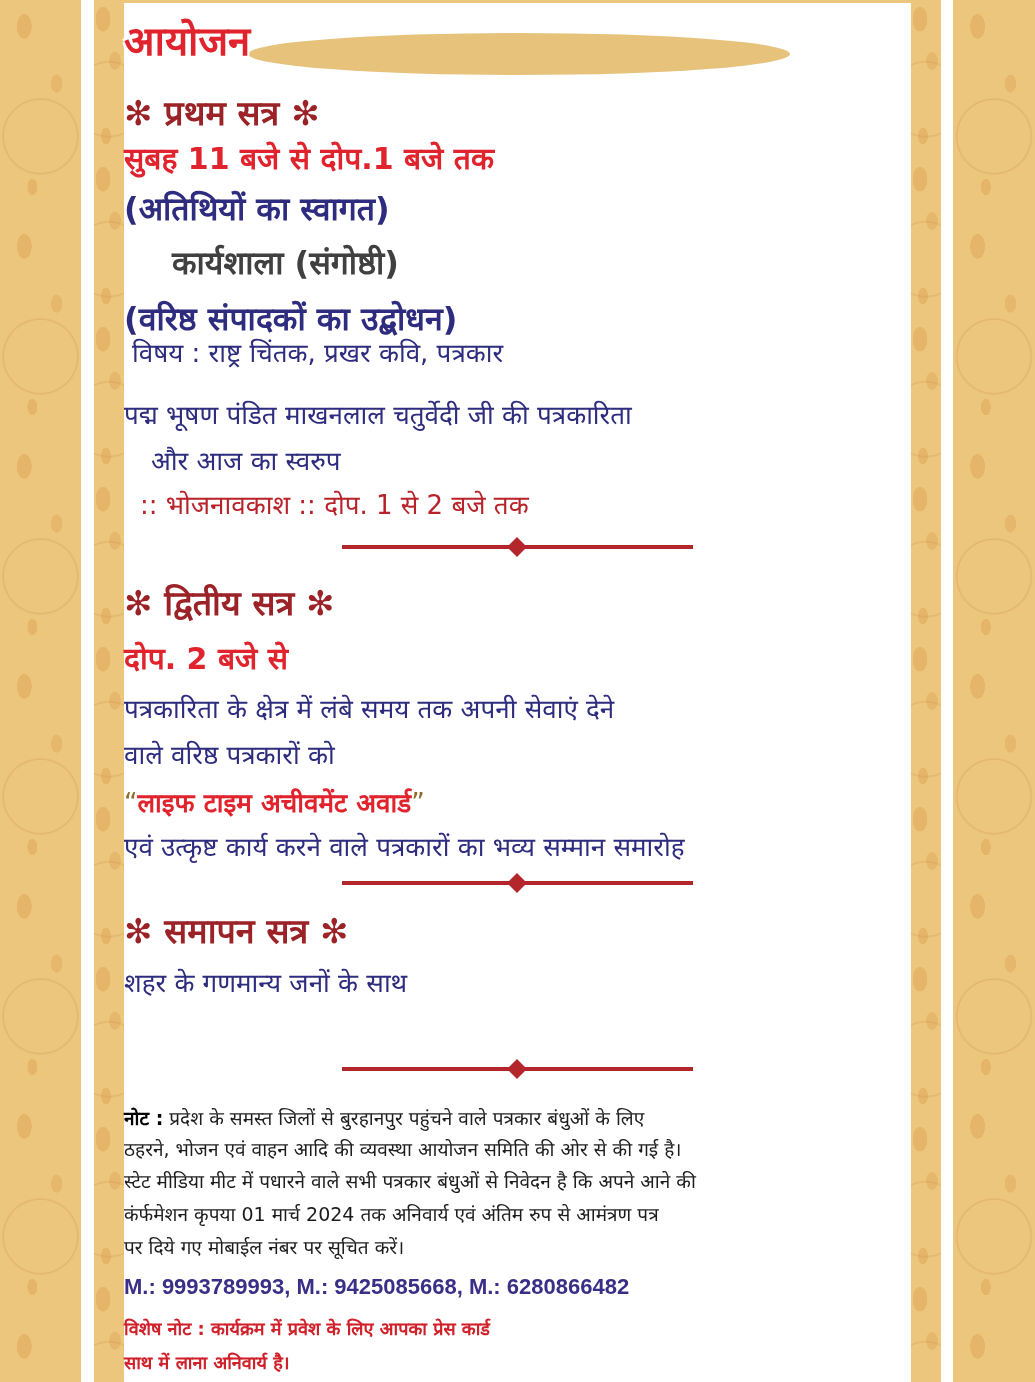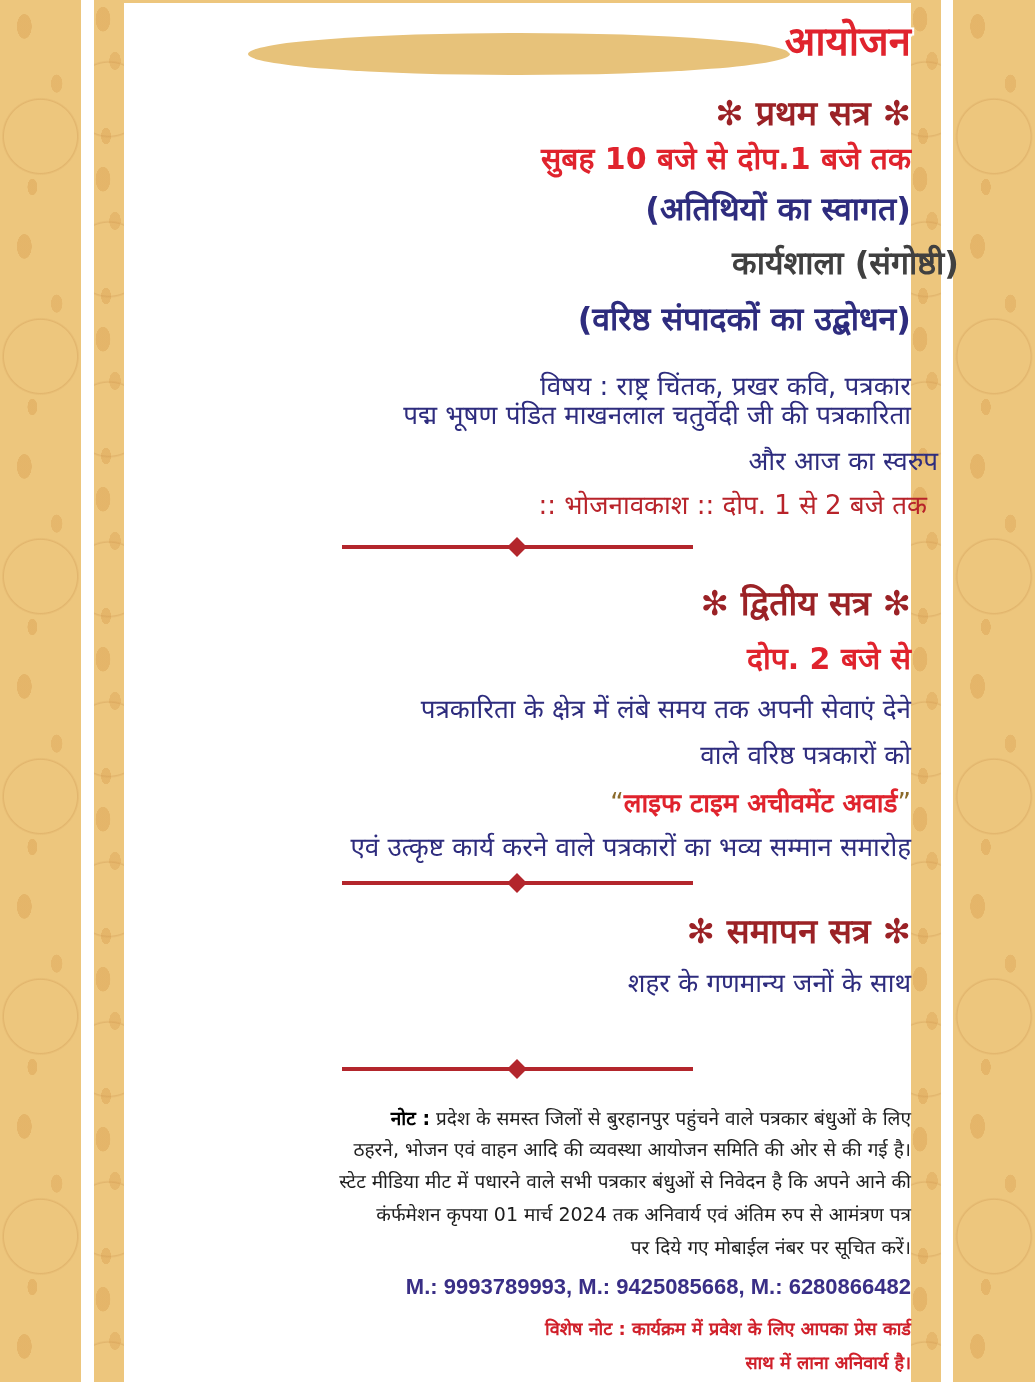--- a/index.html
+++ b/index.html
@@ -19,21 +19,21 @@
     background-size: 100% 220px;
   }
   .strip.outer-left { left: 0; width: 81px; }
   .strip.inner-left { left: 94px; width: 30px; background-size: 100% 160px; }
   .strip.inner-right { left: 911px; width: 30px; background-size: 100% 160px; }
   .strip.outer-right { left: 953px; width: 82px; }
   .top-band { position: absolute; left: 124px; top: 0; width: 787px; height: 3px; background: #edc67d; }
 
   .content {
     position: absolute; left: 124px; top: 3px; width: 814px; height: 1379px;
-    text-align: right;
+    text-align: left;
   }
   .oval {
     position: absolute; left: 124px; top: 30px; width: 542px; height: 42px;
     border-radius: 50%;
     background: #e7c27a;
   }
   .title {
     position: absolute; left: 0; width: 787px; top: 10px;
     font-size: 40px; font-weight: bold; color: #e0232d;
     text-shadow: -2px -2px 0 #fff, 2px -2px 0 #fff, -2px 2px 0 #fff, 2px 2px 0 #fff, 0 3px 0 #fff;
@@ -71,25 +71,25 @@
 <div class="content">
 
   <div class="oval"></div>
   <div class="title line">आयोजन</div>
 
   <div class="line session-head" style="top:88px;">
     <span class="orn">✻</span>
     <span>प्रथम सत्र</span>
     <span class="orn">✻</span>
   </div>
-  <div class="line time-red" style="top:136px;">सुबह 10 बजे से दोप.1 बजे तक</div>
+  <div class="line time-red" style="top:136px;">सुबह 11 बजे से दोप.1 बजे तक</div>
   <div class="line blue-bold" style="top:184px;">(अतिथियों का स्वागत)</div>
   <div class="line maroon-bold" style="top:238px;">कार्यशाला (संगोष्ठी)</div>
   <div class="line blue-bold" style="top:294px;">(वरिष्ठ संपादकों का उद्बोधन)</div>
-  <div class="line blue-reg" style="top:365px;">विषय : राष्ट्र चिंतक, प्रखर कवि, पत्रकार</div>
+  <div class="line blue-reg" style="top:332px;padding-left:8px;">विषय : राष्ट्र चिंतक, प्रखर कवि, पत्रकार</div>
   <div class="line blue-reg" style="top:394px;">पद्म भूषण पंडित माखनलाल चतुर्वेदी जी की पत्रकारिता</div>
   <div class="line blue-reg" style="top:440px;margin-left:27px;">और आज का स्वरुप</div>
   <div class="line red-reg" style="top:484px;">:: भोजनावकाश :: दोप.  1 से 2  बजे तक</div>
 
   <div class="divider" style="left:218px; top:542px; width:351px;"></div>
   <div class="diamond" style="left:386px; top:537px;"></div>
 
   <div class="line session-head" style="top:578px;">
     <span class="orn">✻</span>
     <span>द्वितीय सत्र</span>

